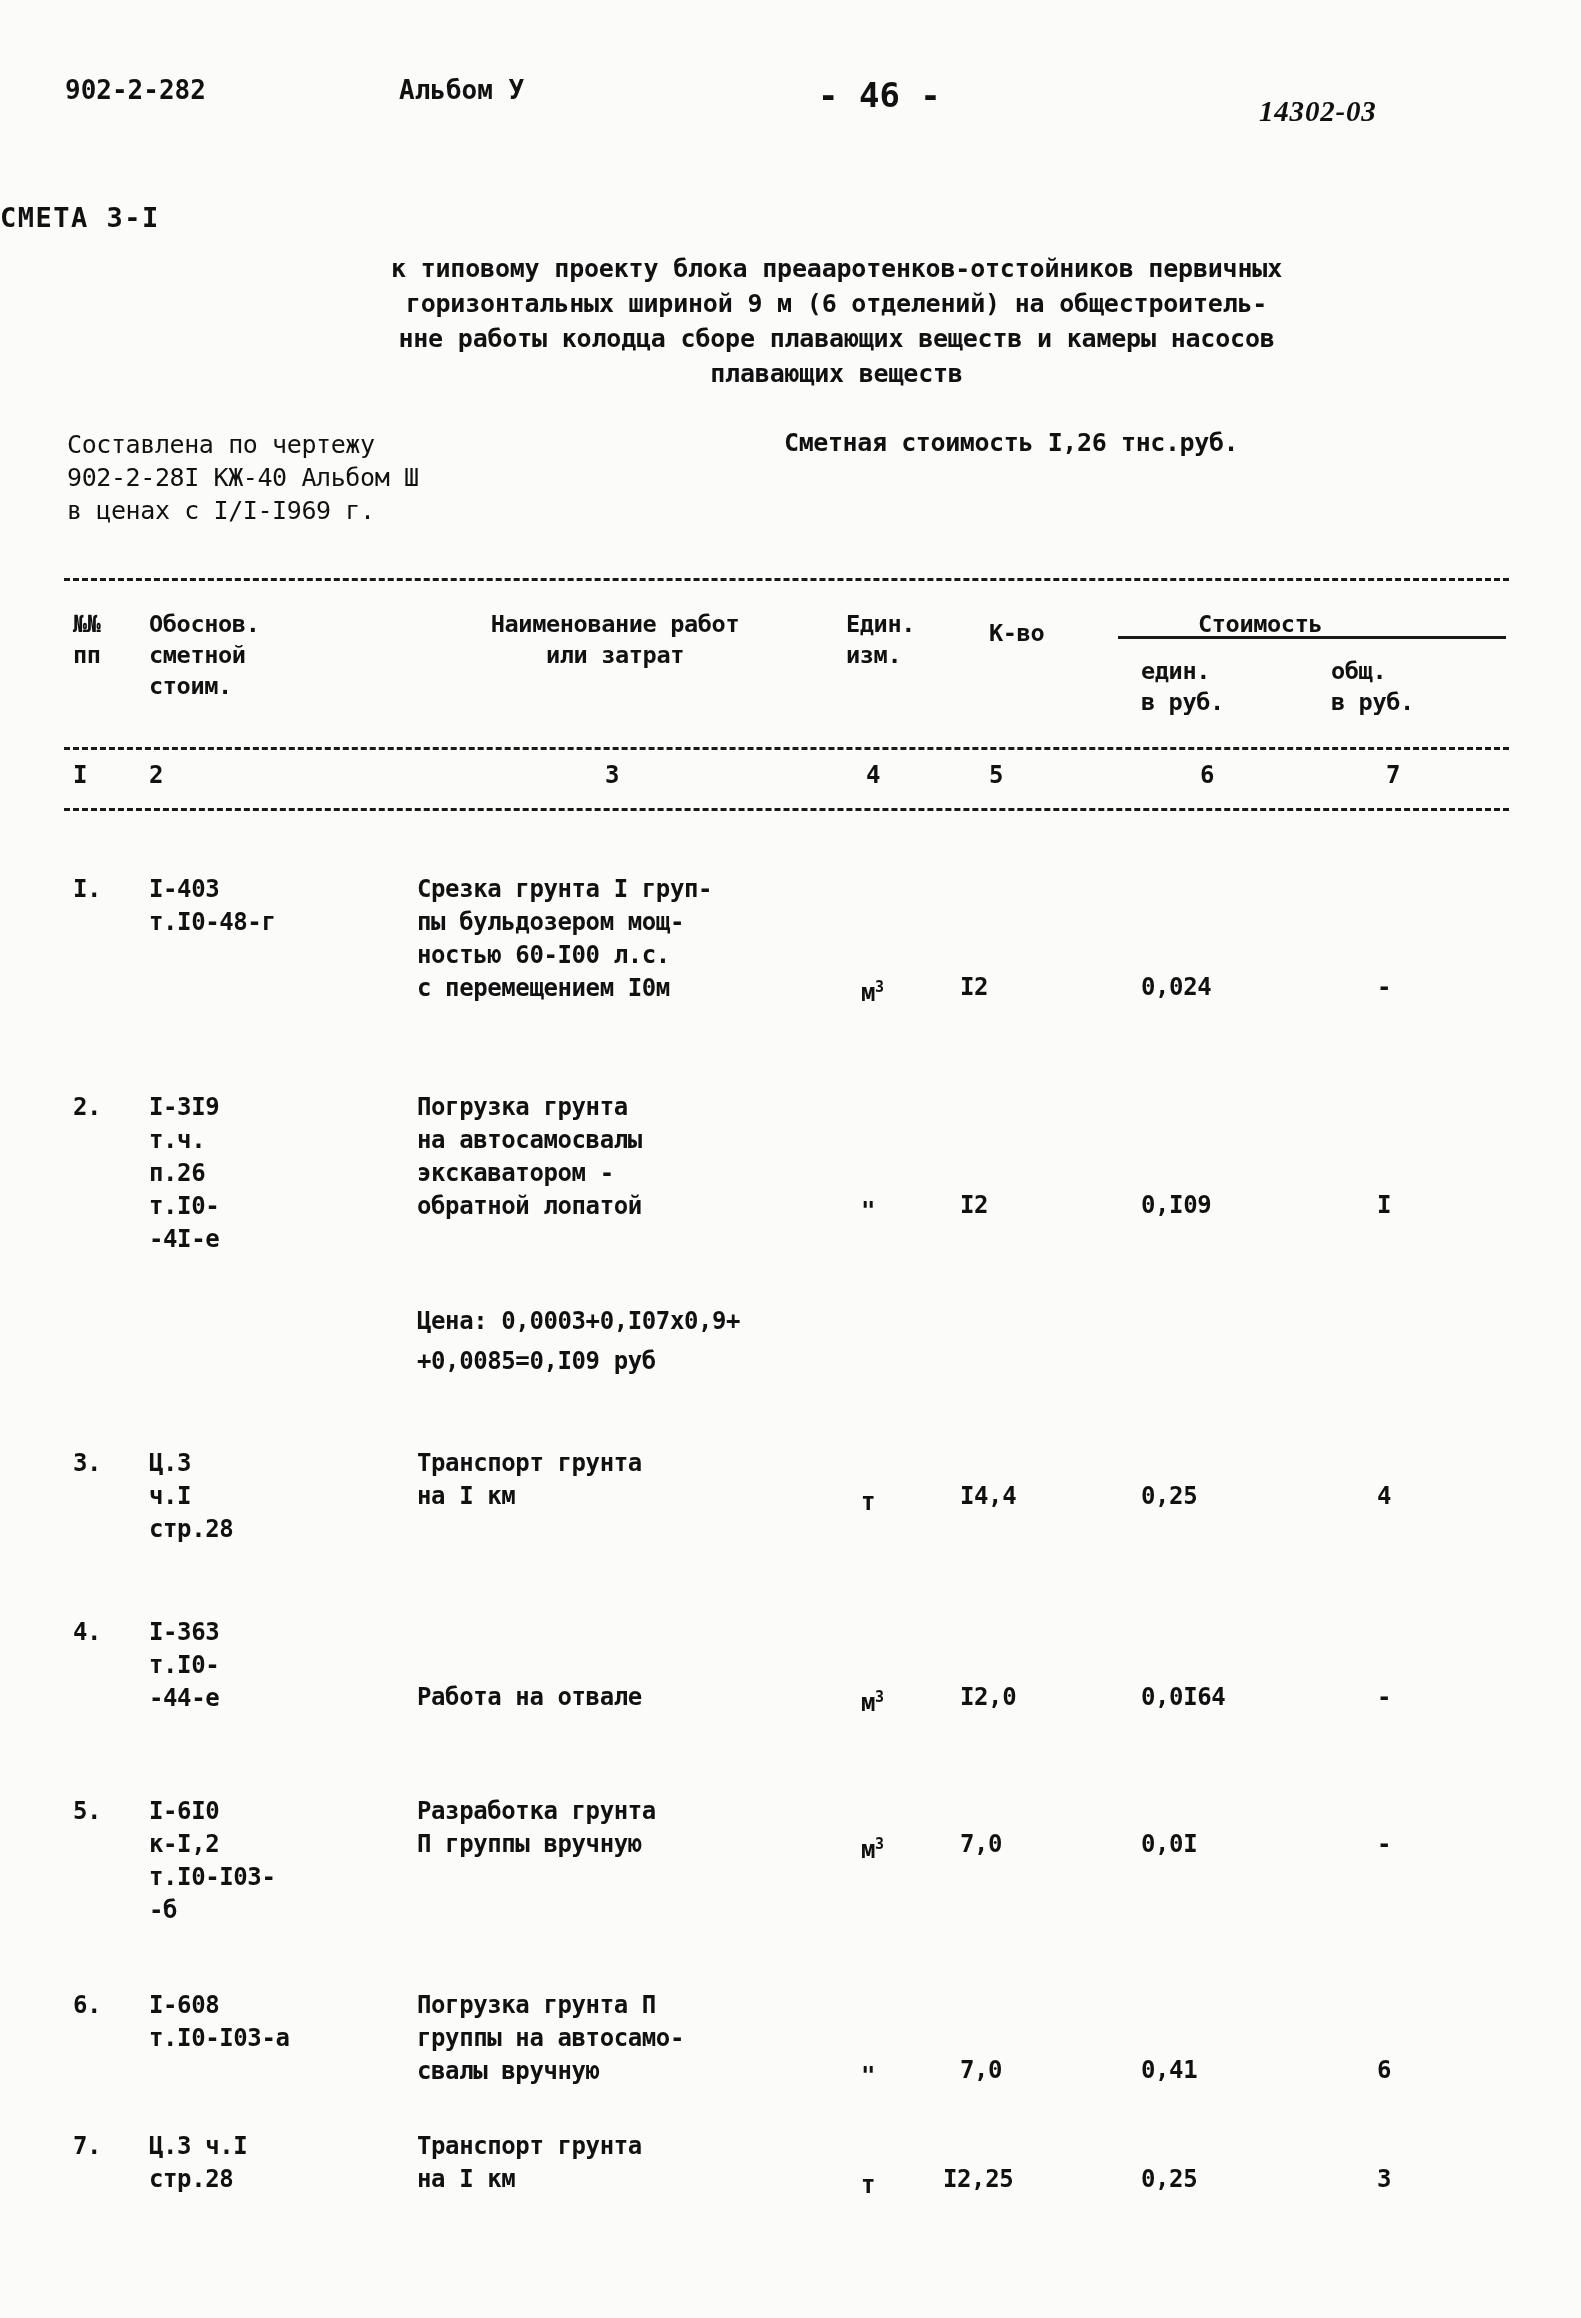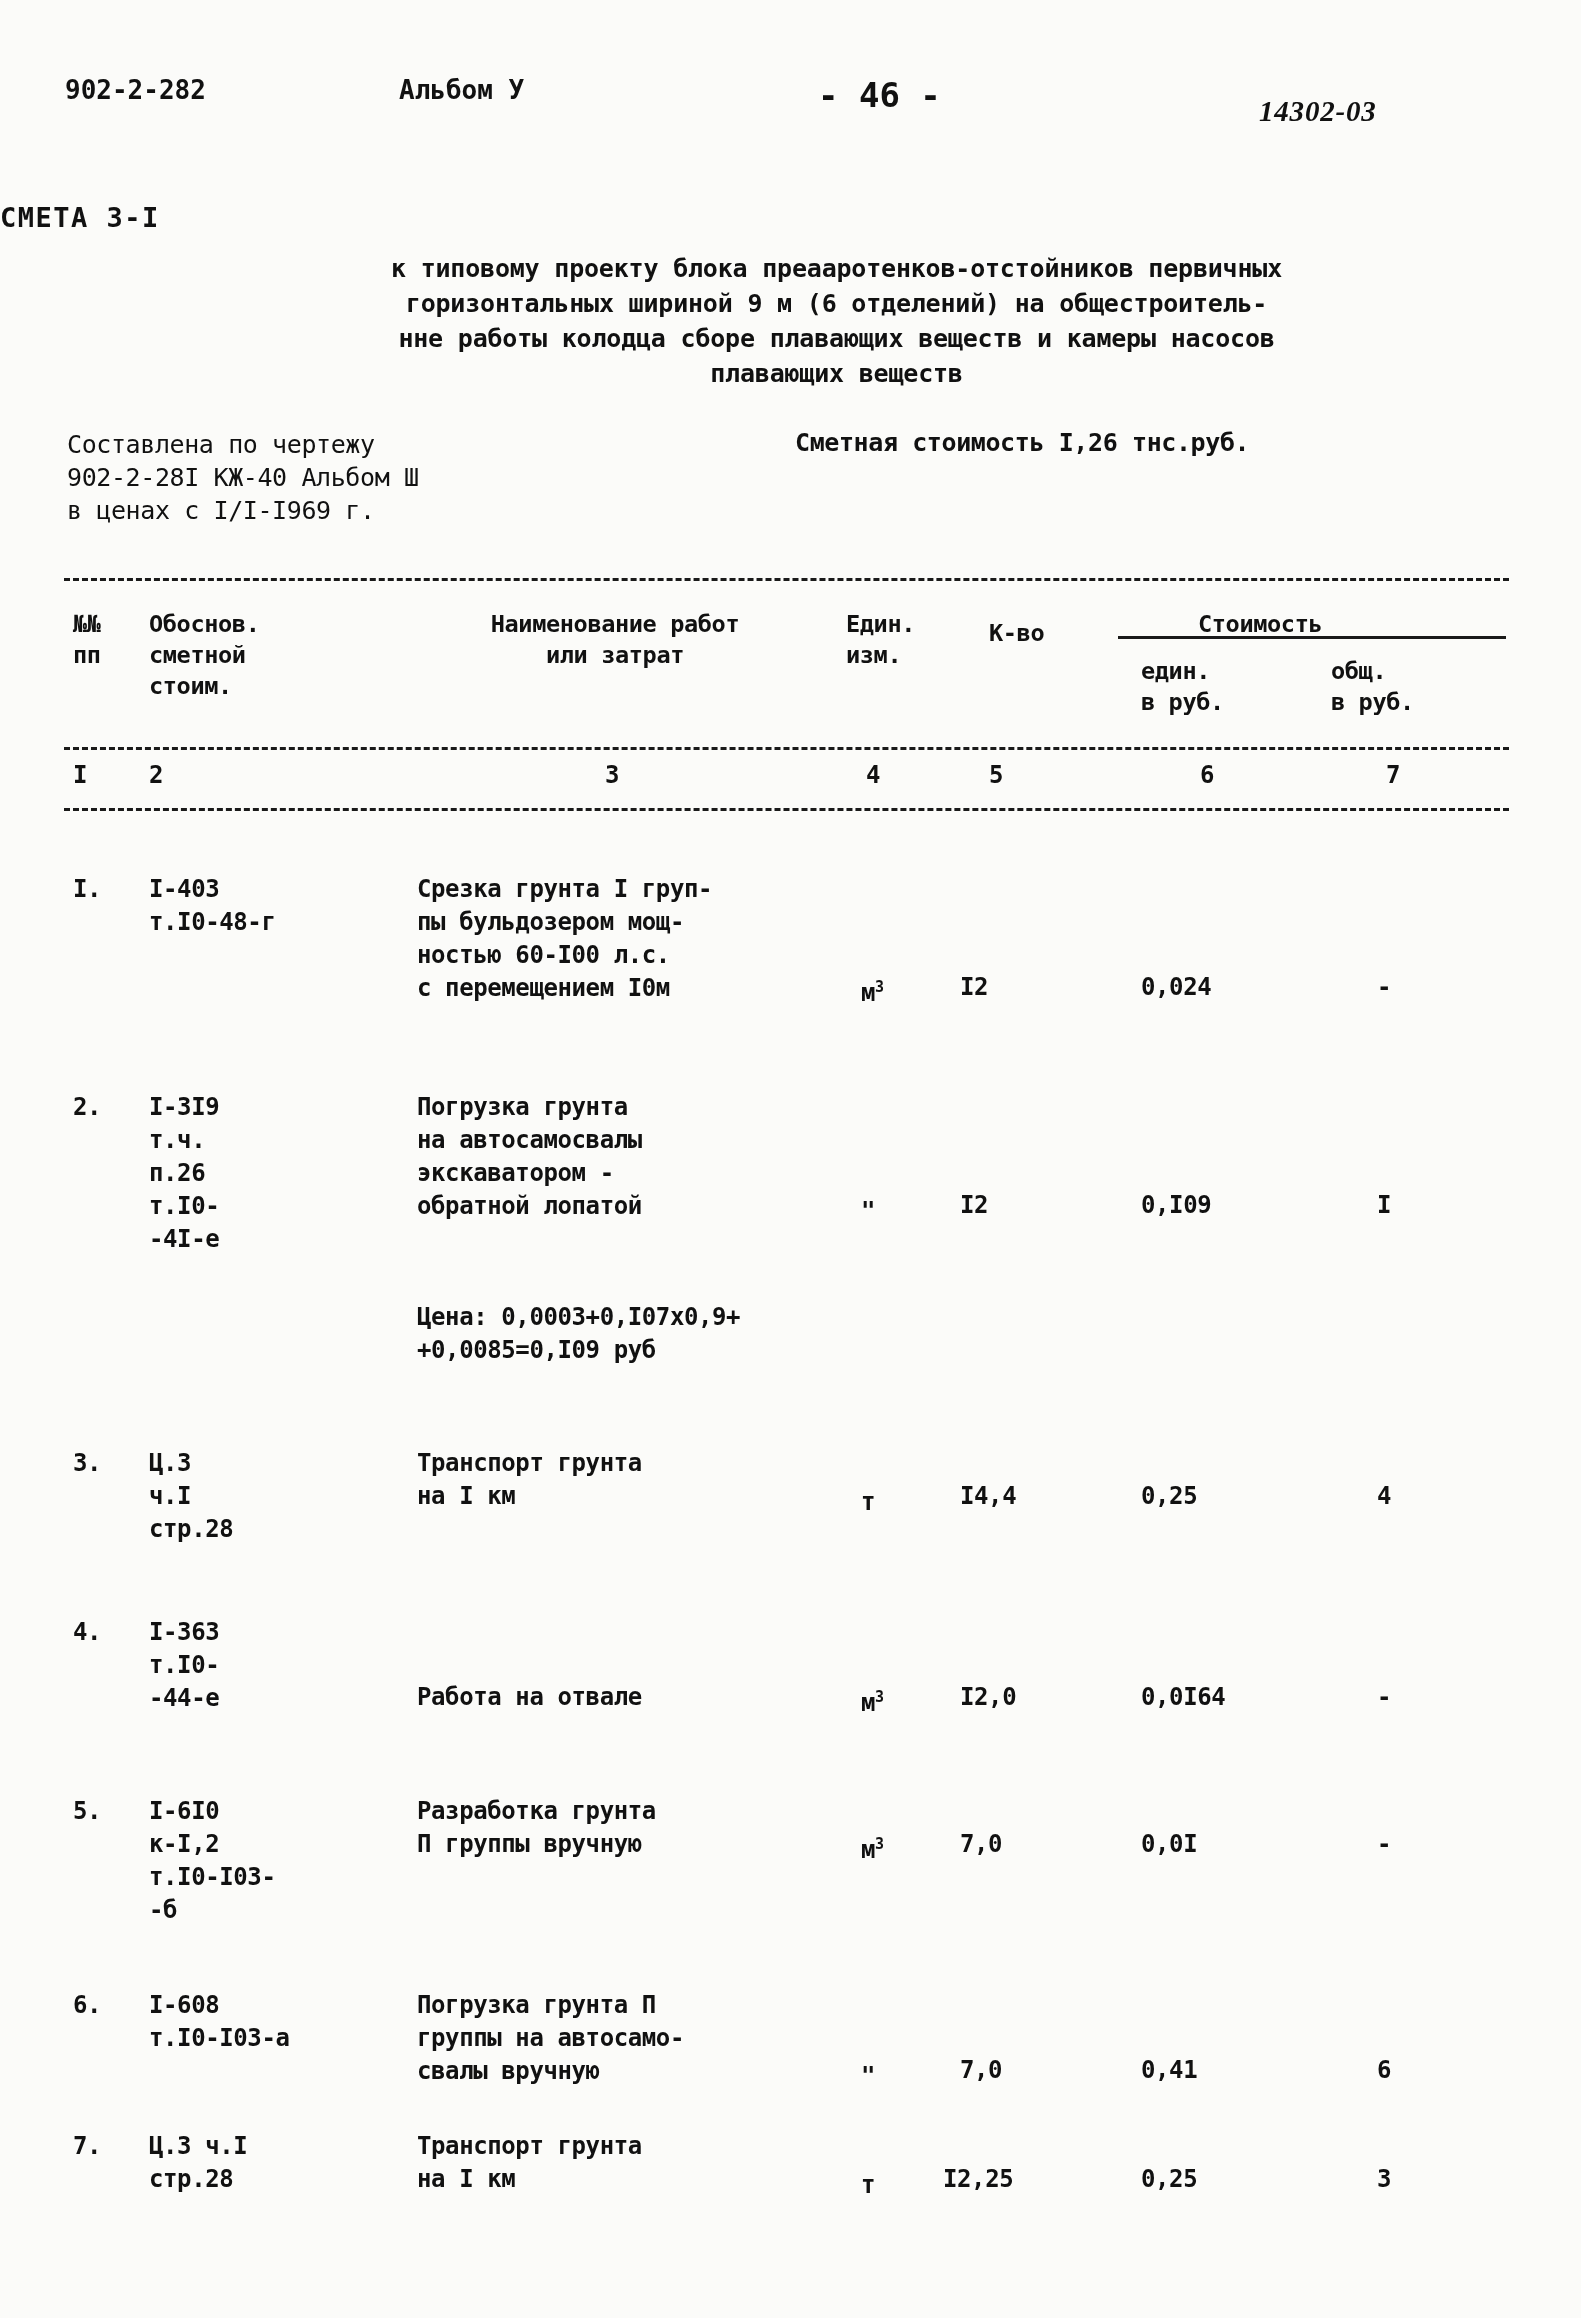--- a/index.html
+++ b/index.html
@@ -97,21 +97,20 @@
     letter-spacing: -0.4px;
   }
   .cost {
     position: absolute;
     top: 428px;
     left: 784px;
     font-family: "DejaVu Sans Mono", monospace;
     font-size: 25px;
     font-weight: 700;
     letter-spacing: -0.4px;
-    margin-left: 11px;
   }
   
   .dash {
     position: absolute;
     left: 64px;
     width: 1445px;
     height: 0;
     border-top: 3.8px dashed #1a1a1a;
   }
   .dash.d1 { top: 578px; }
@@ -167,21 +166,21 @@
   .c-qty   { left: 960px; }
   .c-unitp { left: 1141px; }
   .c-total { left: 1377px; }
   sup { font-size: 15px; vertical-align: super; }
   .note {
     position: absolute;
     left: 417px;
     font-family: "DejaVu Sans Mono", monospace;
     font-size: 24px;
     font-weight: 700;
-    line-height: 33px;
+    line-height: 40px;
     letter-spacing: -0.4px;
     white-space: pre;
   }
 </style>
 </head>
 <body>
 
 <div class="page">
   <div class="sheet">
 

